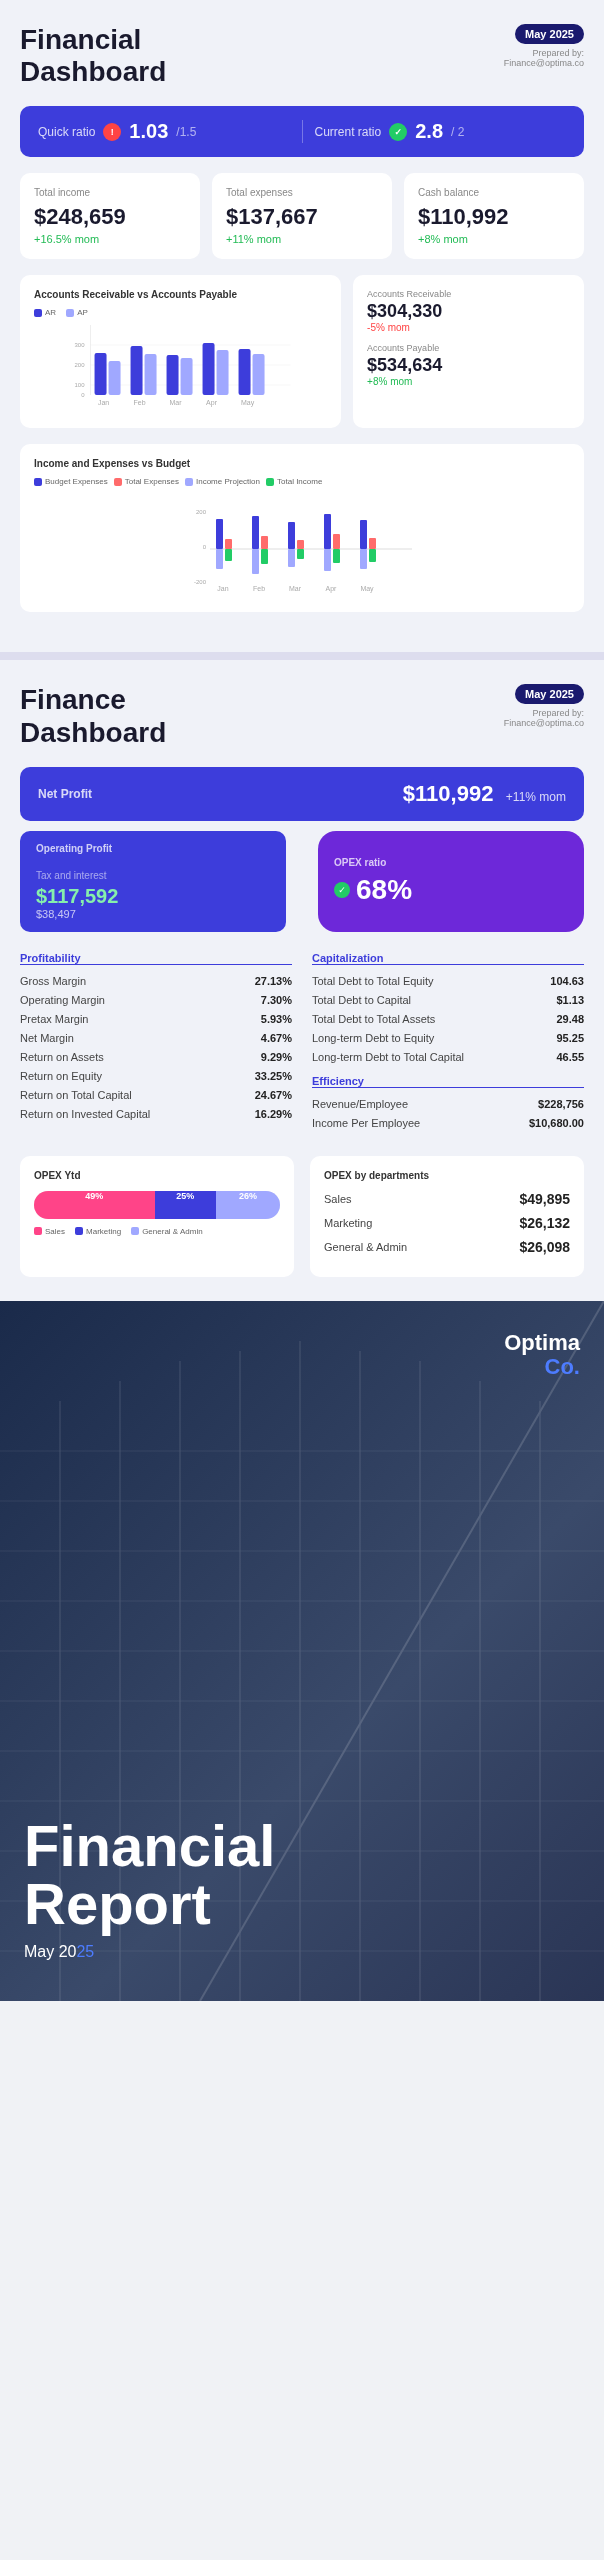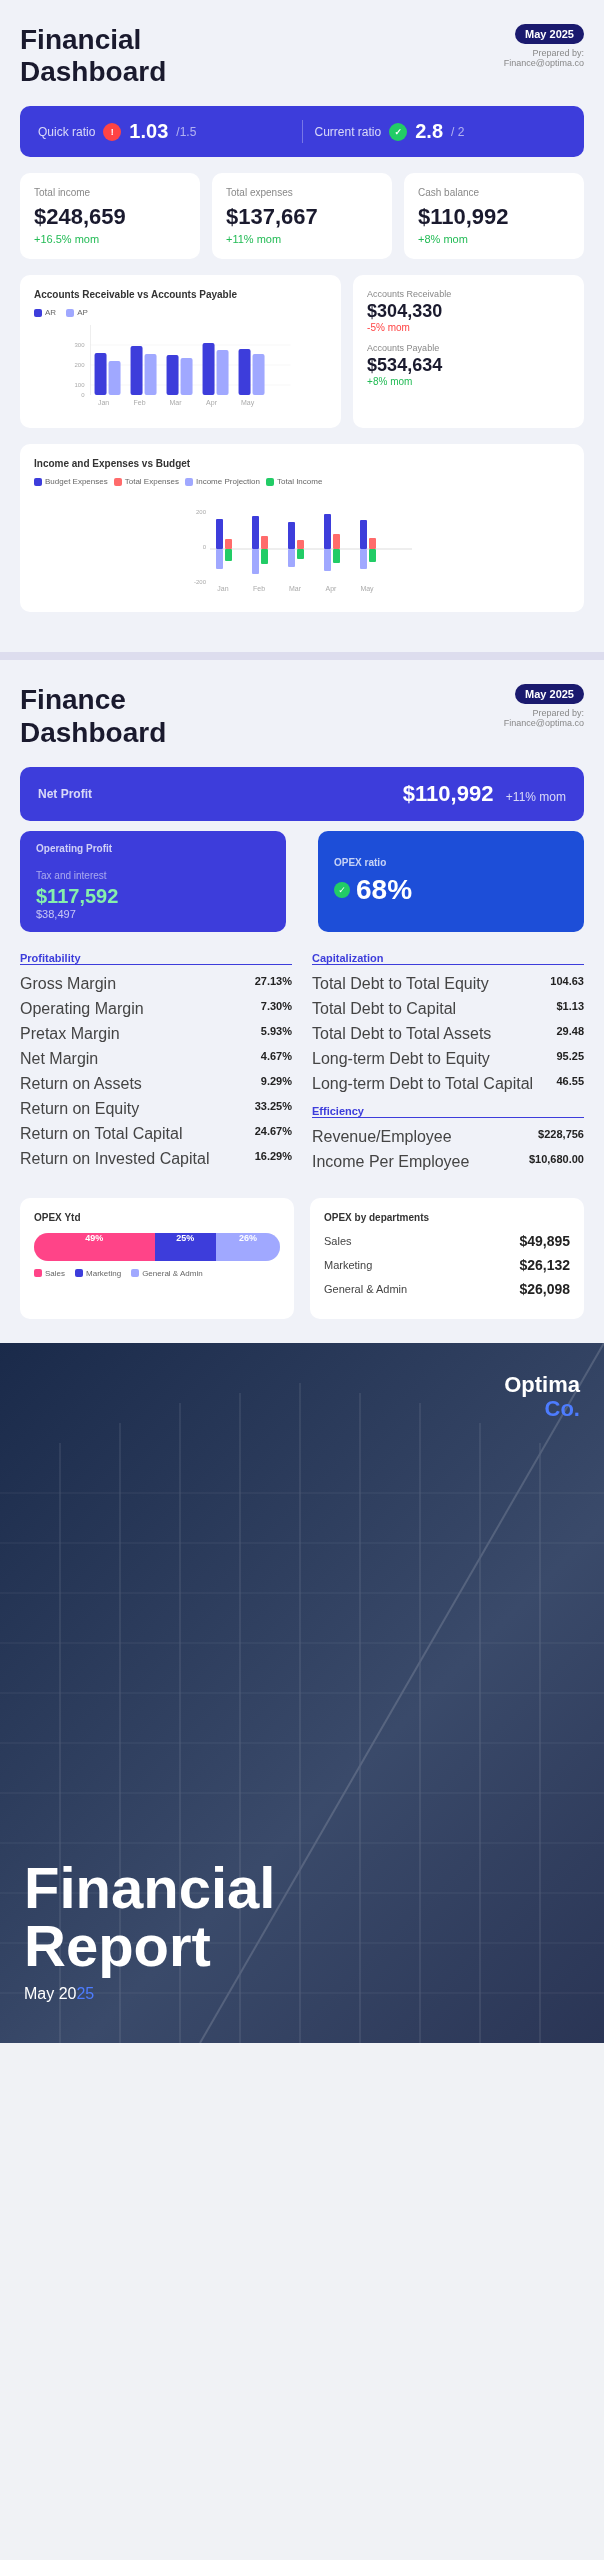--- a/index.html
+++ b/index.html
@@ -57,30 +57,30 @@
     .np-value { color: white; font-size: 22px; font-weight: 800; }
     .np-change { color: rgba(255,255,255,0.8); font-size: 12px; margin-left: 8px; }
 
     .op-row { display: flex; gap: 10px; margin-bottom: 20px; }
     .op-card { background: #3d3ddb; border-radius: 10px; padding: 12px 16px; flex: 1; }
     .op-label { color: rgba(255,255,255,0.75); font-size: 10px; font-weight: 600; }
     .op-sublabel { color: rgba(255,255,255,0.55); font-size: 10px; margin-top: 16px; }
     .op-value { color: #86efac; font-size: 20px; font-weight: 800; margin-top: 4px; }
     .op-sub { color: rgba(255,255,255,0.7); font-size: 11px; }
 
-    .opex-card { background: #1d4ed8; border-radius: 10px; padding: 12px 16px; flex: 1; display: flex; flex-direction: column; justify-content: center; margin-left: 22px; }
+    .opex-card { background: #6d28d9; border-radius: 18px; padding: 12px 16px; flex: 1; display: flex; flex-direction: column; justify-content: center; margin-left: 22px; }
     .opex-label { color: rgba(255,255,255,0.75); font-size: 10px; font-weight: 600; }
     .opex-value { color: white; font-size: 28px; font-weight: 800; }
     .opex-icon { width: 16px; height: 16px; background: #22cc66; border-radius: 50%; display: inline-flex; align-items: center; justify-content: center; margin-right: 6px; }
 
     .two-col { display: flex; gap: 20px; margin-bottom: 20px; }
     .col { flex: 1; }
     .section-title { font-size: 11px; font-weight: 700; color: #3d3ddb; border-bottom: 1px solid #3d3ddb; margin-bottom: 10px; }
     .data-row { display: flex; justify-content: space-between; margin-bottom: 7px; }
-    .data-key { font-size: 16px; color: #444; text-align: center; }
+    .data-key { font-size: 11px; color: #444; text-align: center; }
     .data-val { font-size: 11px; color: #222; font-weight: 600; }
 
     .opex-ytd-section { display: flex; gap: 16px; margin-bottom: 0; }
     .opex-ytd-card { background: white; border-radius: 10px; padding: 14px; flex: 1; }
     .opex-dept-card { background: white; border-radius: 10px; padding: 14px; flex: 1; }
 
     .opex-bar-container { background: #eee; border-radius: 20px; height: 28px; display: flex; overflow: hidden; margin: 10px 0 8px; }
     .opex-bar-seg { height: 100%; display: flex; align-items: flex-start; justify-content: center; font-size: 9px; color: white; font-weight: 700; }
 
     .opex-legend { display: flex; gap: 10px; flex-wrap: wrap; }

